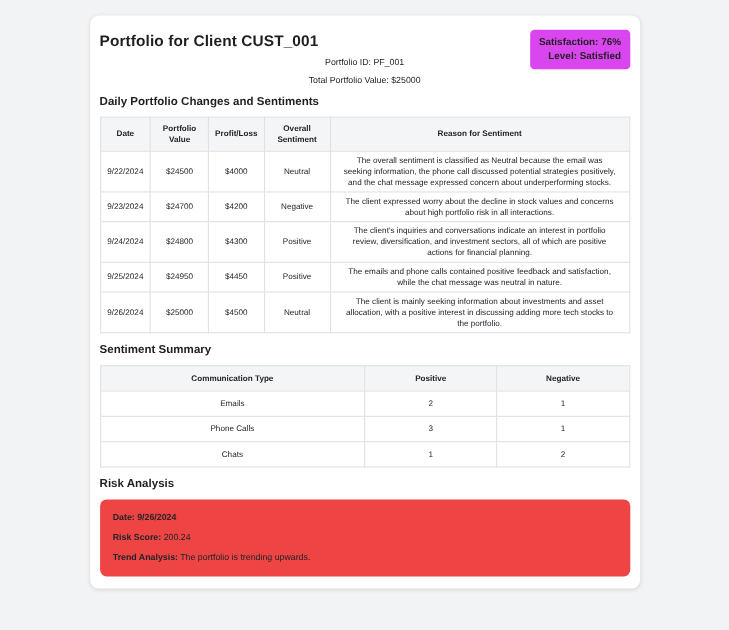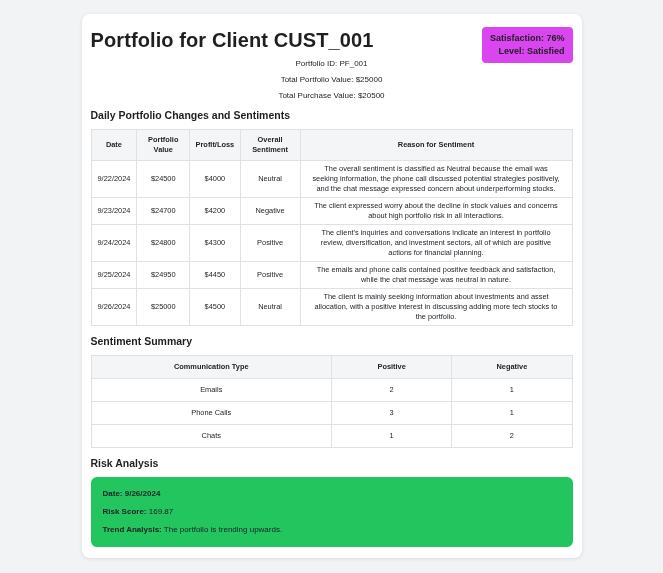--- a/index.html
+++ b/index.html
@@ -13,21 +13,21 @@
     width: 500px;
     margin: 14px auto 0 auto;
     background: #ffffff;
     border-radius: 8px;
     box-shadow: 0 1px 4px rgba(0,0,0,0.10);
     padding: 13px 9px 10px 9px;
     position: relative;
   }
   .card-header { position: relative; margin-bottom: 7px; }
   h1.page-title {
-    font-size: 20px;
+    font-size: 14px;
     font-weight: bold;
     color: #1f1f1f;
     letter-spacing: 0.1px;
     padding-top: 2px;
   }
   .badge {
     position: absolute;
     top: 0px;
     right: 0px;
     background: #d946ef;
@@ -74,21 +74,21 @@
   .daily-table .col-pvalue { width: 11%; }
   .daily-table .col-ploss { width: 10.5%; }
   .daily-table .col-sentiment { width: 12.5%; }
   .daily-table .col-reason { width: 57%; }
   .summary-table .col-comm { width: 50%; }
   .summary-table .col-pos { width: 25%; }
   .summary-table .col-neg { width: 25%; }
   .summary-table th { padding: 6px 4px; }
   .summary-table td { padding: 6px 4px; }
   .risk-box {
-    background: #22c55e;
+    background: #ef4444;
     border-radius: 6px;
     padding: 12px 12px 4px 12px;
     margin-bottom: 1px;
   }
   .risk-line { font-size: 8px; margin-bottom: 9px; }
   .risk-line .lbl { font-weight: bold; }
   .risk-line.bold-line { font-weight: bold; }
 </style>
 </head>
 <body>
@@ -99,21 +99,20 @@
     <h1 class="page-title">Portfolio for Client CUST_001</h1>
     <div class="badge">
       <div>Satisfaction: 76%</div>
       <div>Level: Satisfied</div>
     </div>
   </div>
 
   <div class="meta">
     <p>Portfolio ID: PF_001</p>
     <p>Total Portfolio Value: $25000</p>
-    <p>Total Purchase Value: $20500</p>
   </div>
 
   <h2 class="section-heading">Daily Portfolio Changes and Sentiments</h2>
 
   <table class="daily-table">
     <colgroup>
       <col class="col-date">
         <col class="col-pvalue">
         <col class="col-ploss">
         <col class="col-sentiment">
@@ -203,21 +202,21 @@
 
   <h2 class="section-heading">Risk Analysis</h2>
 
   <div class="risk-box">
     <div class="risk-line bold-line">
       <span class="lbl">Date:</span>
       <span>9/26/2024</span>
     </div>
     <div class="risk-line">
       <span class="lbl">Risk Score:</span>
-      <span>169.87</span>
+      <span>200.24</span>
     </div>
     <div class="risk-line">
       <span class="lbl">Trend Analysis:</span>
       <span>The portfolio is trending upwards.</span>
     </div>
   </div>
 
 </div>
 
 </body></html>

